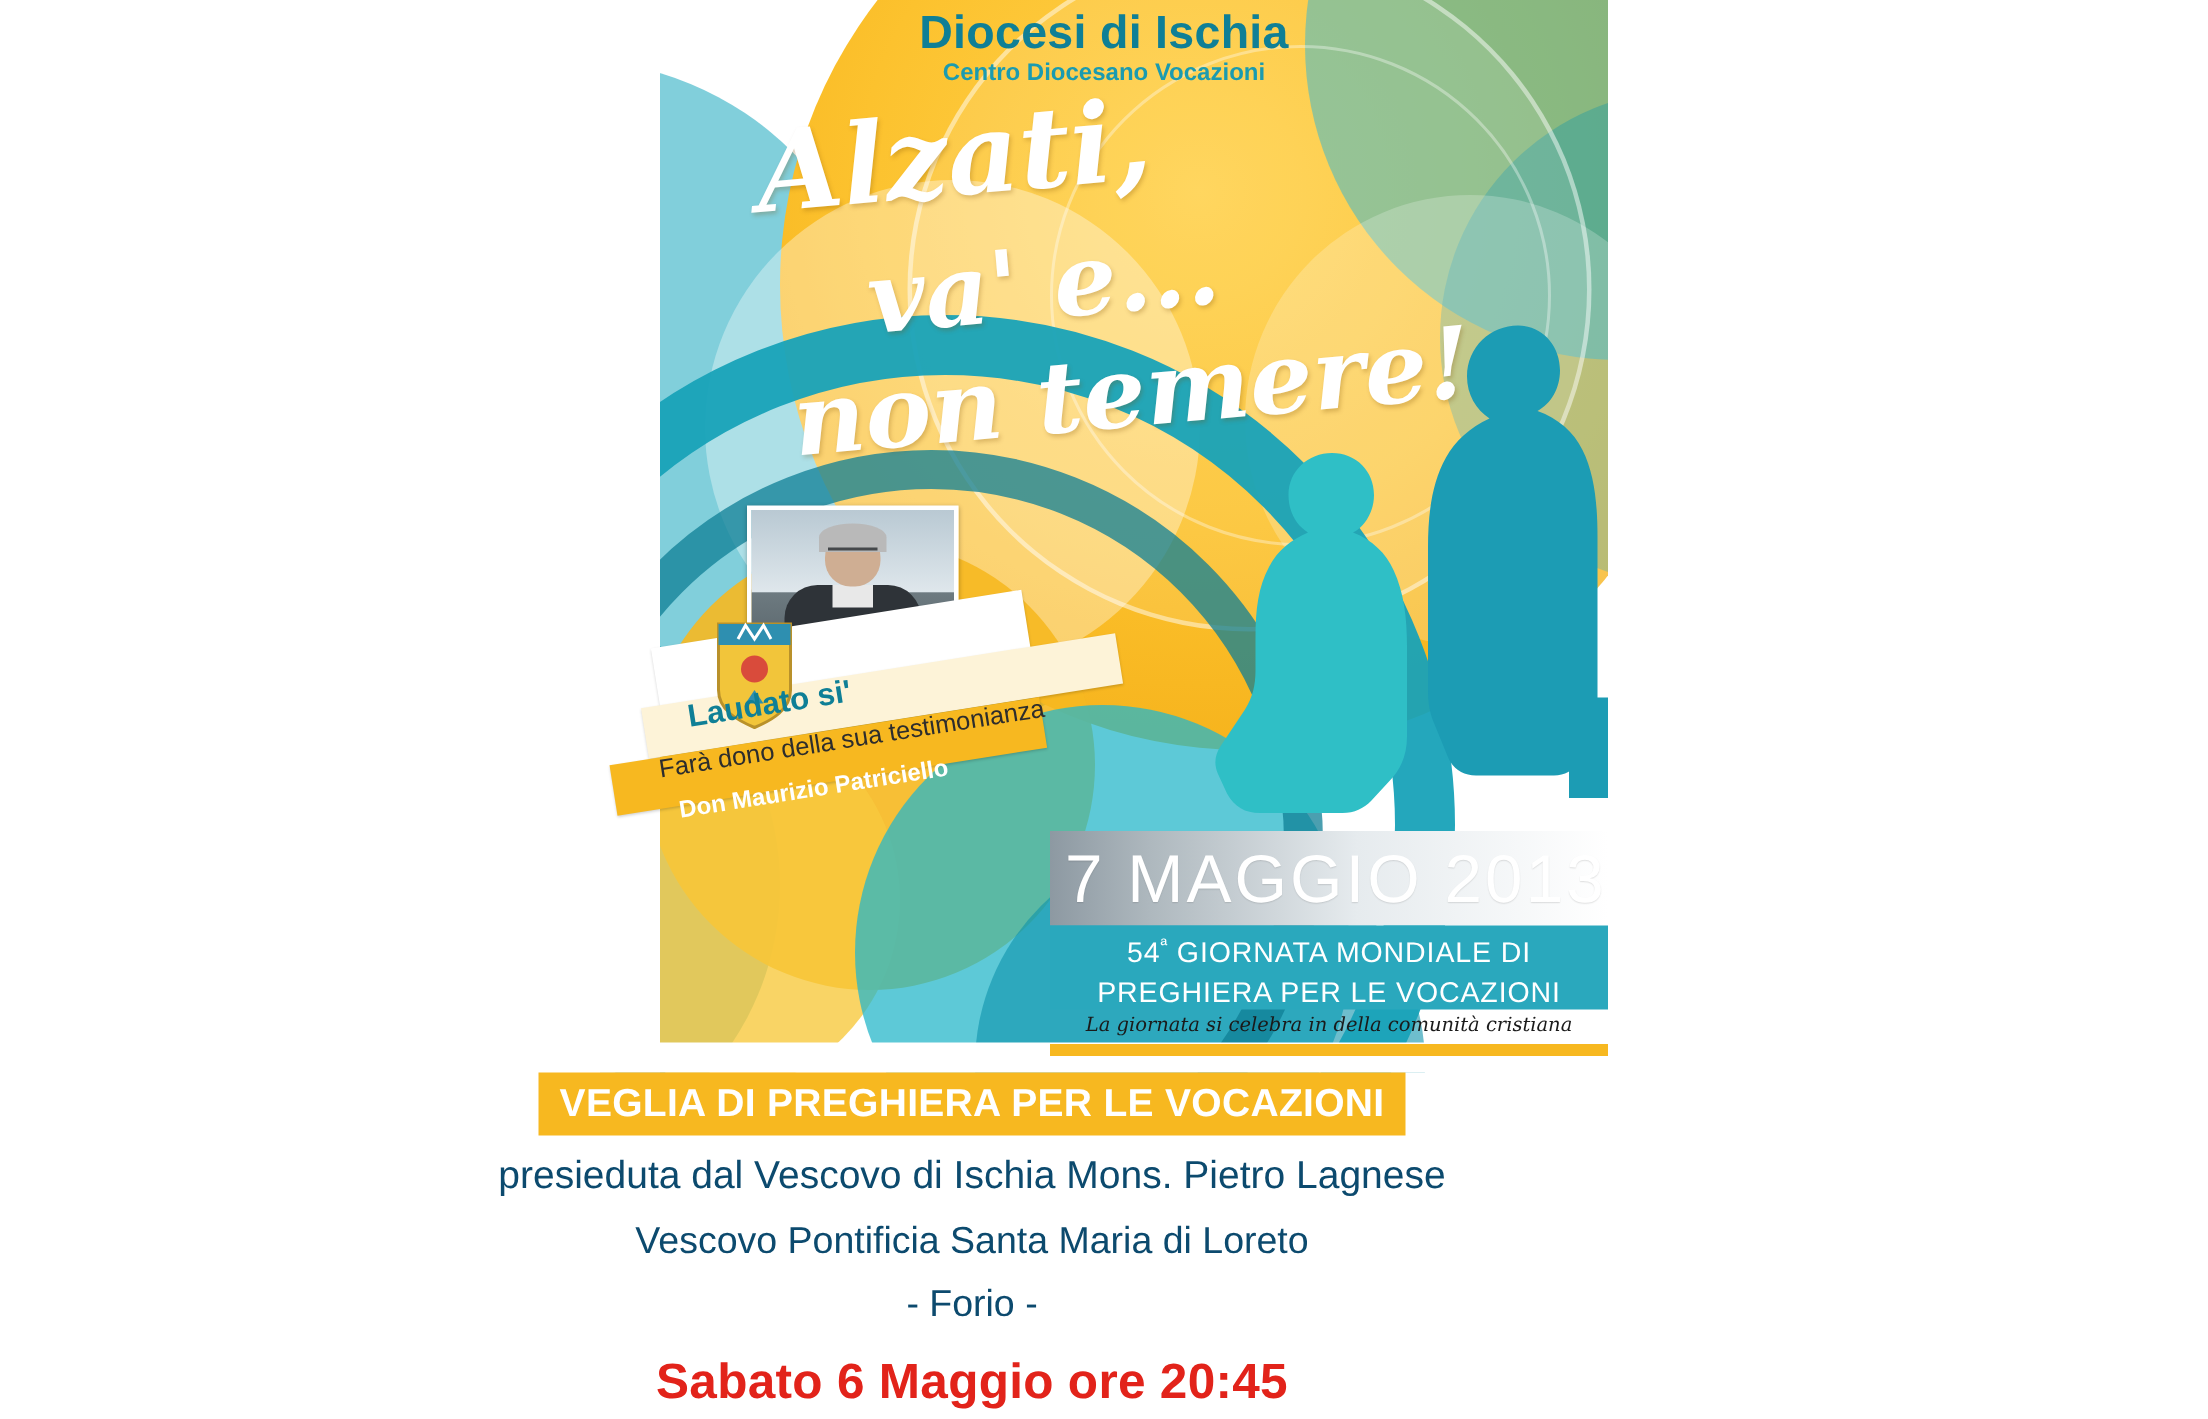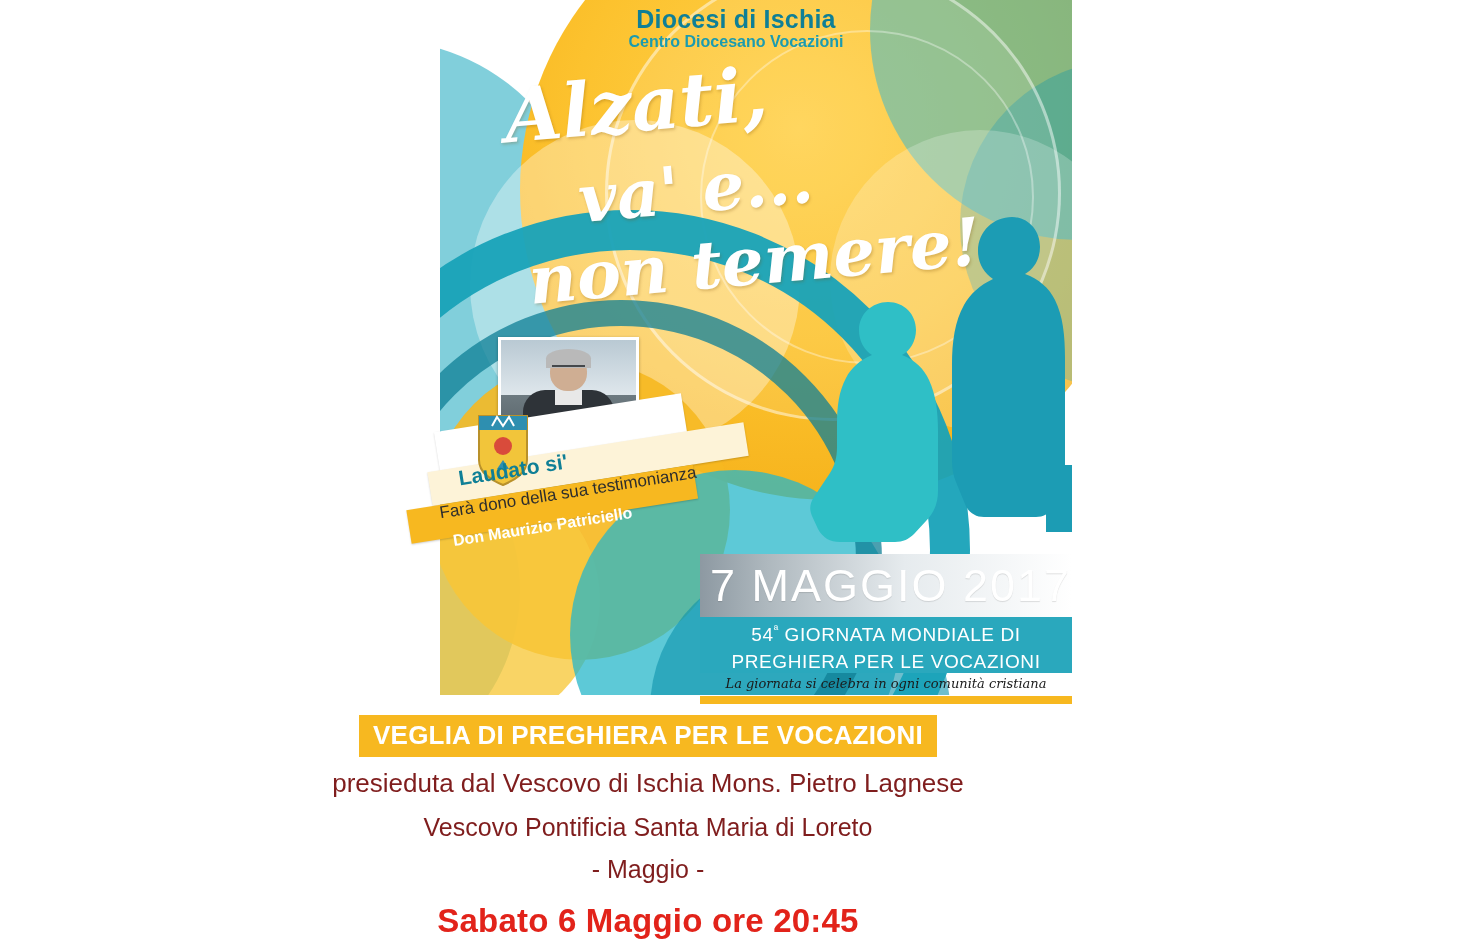--- a/index.html
+++ b/index.html
@@ -129,21 +129,21 @@
 
   
   .header {
     position: absolute;
     left: 0; top: 6px;
     width: 672px;
     text-align: center;
     z-index: 20;
   }
   .header .line1 {
-    font-size: 25px;
+    font-size: 31px;
     font-weight: bold;
     color: #0f7f96;
     letter-spacing: .2px;
     line-height: 1.05;
   }
   .header .line2 {
     font-size: 16px;
     font-weight: bold;
     color: #1b9bb0;
     line-height: 1.15;
@@ -318,21 +318,21 @@
     display: inline-block;
     background: #f7b820;
     color: #ffffff;
     font-size: 26px;
     font-weight: bold;
     padding: 5px 14px 6px;
     letter-spacing: .2px;
   }
   .cap-line {
     font-size: 26px;
-    color: #7f1d1d;
+    color: #0c4a6e;
     margin-top: 10px;
     line-height: 1.3;
   }
   .cap-line.small { font-size: 25px; }
   .cap-time {
     font-size: 33px;
     font-weight: bold;
     color: #e2231a;
     margin-top: 16px;
     letter-spacing: .2px;
@@ -403,33 +403,33 @@
   <div class="ribbon ribbon-white"></div>
   <div class="ribbon-laudato-text">Laudato si'</div>
 
   <div class="ribbon ribbon-cream"></div>
   <div class="ribbon-cream-text">Farà dono della sua testimonianza</div>
 
   <div class="ribbon ribbon-yellow"></div>
   <div class="ribbon-yellow-text">Don Maurizio Patriciello</div>
 
   <div class="date-bar">
-    <span>7 MAGGIO 2017</span>
+    <span>7 MAGGIO 2013</span>
   </div>
 
   <div class="wdv-bar">
     <div class="l1"><span>54</span><span class="sup">ª</span><span> GIORNATA MONDIALE DI</span></div>
     <div class="l2">PREGHIERA PER LE VOCAZIONI</div>
   </div>
-  <div class="wdv-sub">La giornata si celebra in ogni comunità cristiana</div>
+  <div class="wdv-sub">La giornata si celebra in della comunità cristiana</div>
   <div class="wdv-accent"></div>
 
 </div>
 
 <div class="caption">
   <div>
     <span class="cap-highlight">VEGLIA DI PREGHIERA PER LE VOCAZIONI</span>
   </div>
   <div class="cap-line">presieduta dal Vescovo di Ischia Mons. Pietro Lagnese</div>
   <div class="cap-line small">Vescovo Pontificia Santa Maria di Loreto</div>
-  <div class="cap-line small">- Maggio -</div>
+  <div class="cap-line small">- Forio -</div>
   <div class="cap-time">Sabato 6 Maggio ore 20:45</div>
 </div>
 
 </body></html>

